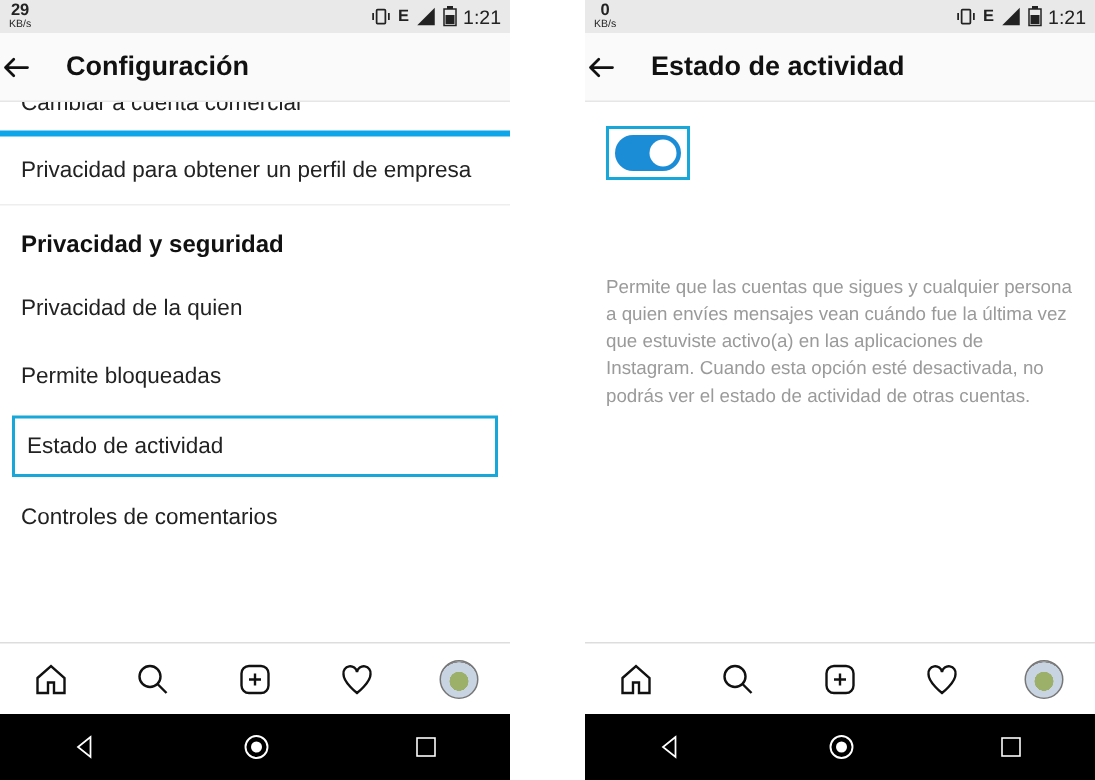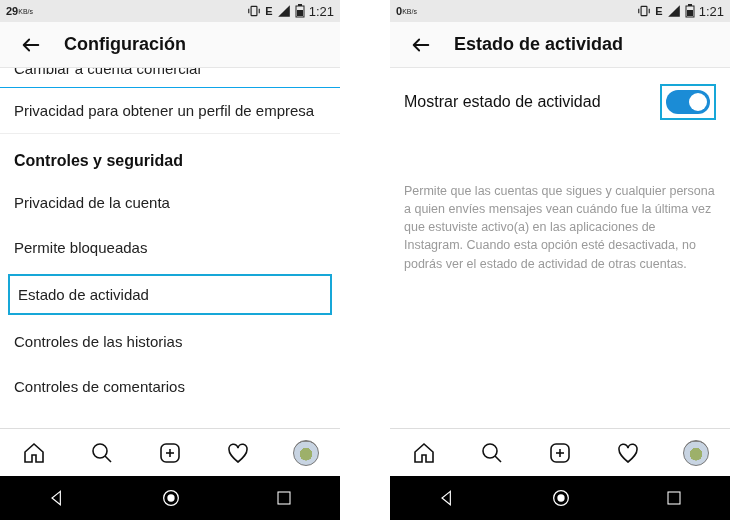--- a/index.html
+++ b/index.html
@@ -23,39 +23,39 @@
   .statusbar {
     height: 22px;
     background: #e9e9e9;
     display: flex;
     align-items: center;
     justify-content: space-between;
     padding: 0 6px;
     font-size: 11px;
     color: #222;
   }
-  .sb-left { display:flex; flex-direction:row; line-height:1; align-items:center;}
+  .sb-left { display:flex; flex-direction:column; line-height:1; align-items:center;}
   .sb-left .num{font-size:11px;font-weight:600;}
   .sb-left .unit{font-size:7px;}
   .sb-right { display:flex; align-items:center; gap:4px; }
   .sb-right svg { display:block; }
   .appbar {
     height: 46px;
     display:flex;
     align-items:center;
     gap: 22px;
-    padding: 0 20px;
+    padding: 0 0;
     border-bottom: 1px solid #e6e6e6;
     background:#fafafa;
   }
   .appbar .title { font-size: 18px; font-weight:600; color:#111;}
   .content { flex:1; overflow:hidden; background:#fff; }
   .cut-item {
     padding: 0 14px 10px 14px;
-    border-bottom:1px solid #0ea5e9;
+    border-bottom:4px solid #0ea5e9;
     font-size:15px;
     color:#222;
     margin-top:-8px;
     white-space:nowrap;
   }
   .item {
     padding: 14px 14px;
     font-size:15px;
     color:#222;
   }
@@ -150,25 +150,24 @@
   <div class="appbar">
     <svg width="22" height="22" viewBox="0 0 24 24">
         <path d="M20 12H4M10 6l-6 6 6 6" fill="none" stroke="#111" stroke-width="2" stroke-linecap="round" stroke-linejoin="round"></path>
       </svg>
     <div class="title">Configuración</div>
   </div>
 
   <div class="content">
     <div class="cut-item" style="text-decoration:line-through;text-decoration-color:transparent;">Cambiar a cuenta comercial</div>
     <div class="item">Privacidad para obtener un perfil de empresa</div>
-    <div class="section-head">Controles y seguridad</div>
-    <div class="item">Privacidad de la cuenta</div>
+    <div class="section-head">Privacidad y seguridad</div>
+    <div class="item">Privacidad de la quien</div>
     <div class="item">Permite bloqueadas</div>
     <div class="item highlight-row">Estado de actividad</div>
-    <div class="item">Controles de las historias</div>
     <div class="item">Controles de comentarios</div>
   </div>
 
   <div class="tabbar">
     <span class="icon">
         <svg width="24" height="24" viewBox="0 0 24 24">
           <path d="M3 11 L12 3 L21 11 V21 H14 V14 H10 V21 H3 Z" fill="none" stroke="#111" stroke-width="1.6"></path>
         </svg>
       </span>
     <span class="icon">
@@ -235,21 +234,20 @@
 
   <div class="appbar">
     <svg width="22" height="22" viewBox="0 0 24 24">
         <path d="M20 12H4M10 6l-6 6 6 6" fill="none" stroke="#111" stroke-width="2" stroke-linecap="round" stroke-linejoin="round"></path>
       </svg>
     <div class="title">Estado de actividad</div>
   </div>
 
   <div class="content">
     <div class="setting-row">
-      <span class="label">Mostrar estado de actividad</span>
       <span class="toggle-box">
         <div class="toggle"></div>
       </span>
     </div>
     <div class="desc">Permite que las cuentas que sigues y cualquier persona a quien envíes mensajes vean cuándo fue la última vez que estuviste activo(a) en las aplicaciones de Instagram. Cuando esta opción esté desactivada, no podrás ver el estado de actividad de otras cuentas.</div>
   </div>
 
   <div class="tabbar">
     <span class="icon">
         <svg width="24" height="24" viewBox="0 0 24 24">

